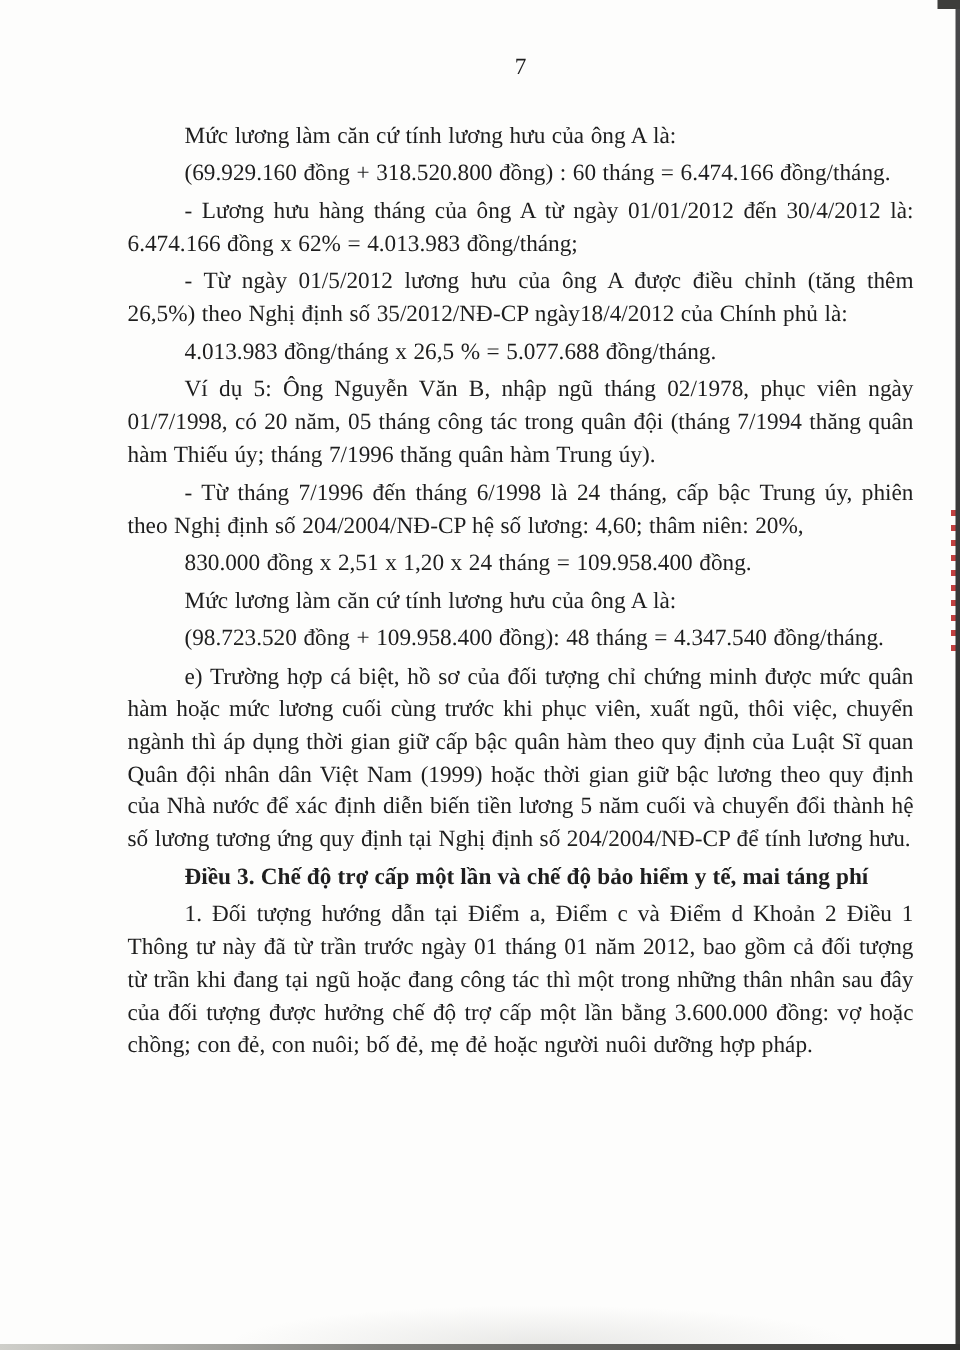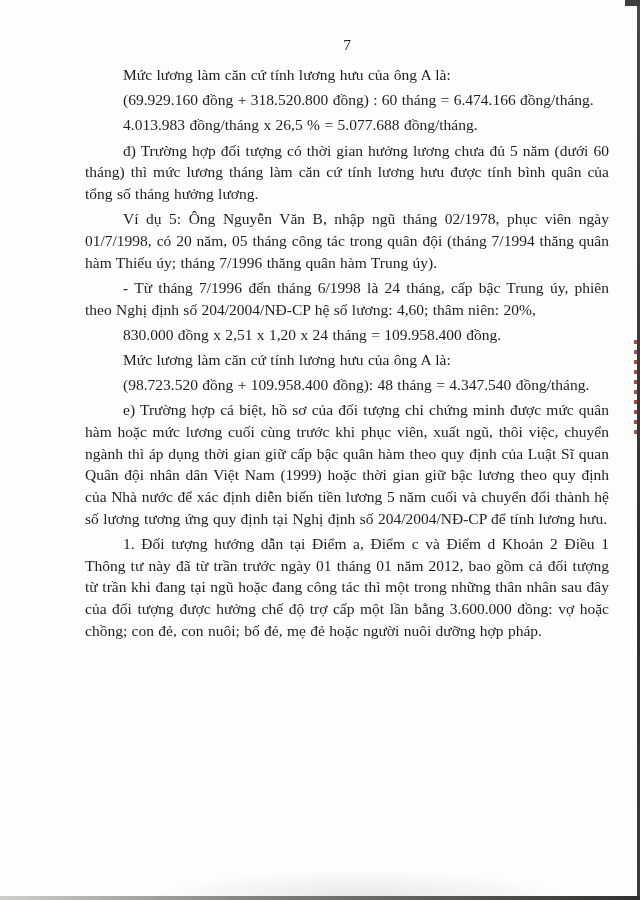--- a/index.html
+++ b/index.html
@@ -18,21 +18,21 @@
   .page-number {
     position: absolute;
     top: 36px;
     left: 85px;
     width: 524px;
     text-align: center;
     font-size: 15.5px;
   }
   .content {
     position: absolute;
-    top: 64px;
+    top: 80px;
     left: 85px;
     width: 524px;
   }
   p.para {
     margin: 0 0 3.5px 0;
     font-size: 15.5px;
     line-height: 21.7px;
     text-align: justify;
     text-indent: 38px;
     word-spacing: 0.5px;
@@ -89,28 +89,30 @@
   }
 </style>
 </head>
 <body>
 
 <div class="page-number">7</div>
 
 <div class="content">
   <p class="para">Mức lương làm căn cứ tính lương hưu của ông A là:</p>
   <p class="para">(69.929.160 đồng + 318.520.800 đồng) : 60 tháng = 6.474.166 đồng/tháng.</p>
+  <p class="para">- Lương hưu hàng tháng của ông A từ ngày 01/01/2012 đến 30/4/2012 là: 6.474.166 đồng x 62% = 4.013.983 đồng/tháng;</p>
+  <p class="para">- Từ ngày 01/5/2012 lương hưu của ông A được điều chỉnh (tăng thêm 26,5%) theo Nghị định số 35/2012/NĐ-CP ngày18/4/2012 của Chính phủ là:</p>
   <p class="para">4.013.983 đồng/tháng x 26,5 % = 5.077.688 đồng/tháng.</p>
-  <p class="para">đ) Trường hợp đối tượng có thời gian hưởng lương chưa đủ 5 năm (dưới 60 tháng) thì mức lương tháng làm căn cứ tính lương hưu được tính bình quân của tổng số tháng hưởng lương.</p>
   <p class="para">Ví dụ 5: Ông Nguyễn Văn B, nhập ngũ tháng 02/1978, phục viên ngày 01/7/1998, có 20 năm, 05 tháng công tác trong quân đội (tháng 7/1994 thăng quân hàm Thiếu úy; tháng 7/1996 thăng quân hàm Trung úy).</p>
   <p class="para">- Từ tháng 7/1996 đến tháng 6/1998 là 24 tháng, cấp bậc Trung úy, phiên theo Nghị định số 204/2004/NĐ-CP hệ số lương: 4,60; thâm niên: 20%,</p>
   <p class="para">830.000 đồng x 2,51 x 1,20 x 24 tháng = 109.958.400 đồng.</p>
   <p class="para">Mức lương làm căn cứ tính lương hưu của ông A là:</p>
   <p class="para">(98.723.520 đồng + 109.958.400 đồng): 48 tháng = 4.347.540 đồng/tháng.</p>
   <p class="para">e) Trường hợp cá biệt, hồ sơ của đối tượng chỉ chứng minh được mức quân hàm hoặc mức lương cuối cùng trước khi phục viên, xuất ngũ, thôi việc, chuyển ngành thì áp dụng thời gian giữ cấp bậc quân hàm theo quy định của Luật Sĩ quan Quân đội nhân dân Việt Nam (1999) hoặc thời gian giữ bậc lương theo quy định của Nhà nước để xác định diễn biến tiền lương 5 năm cuối và chuyển đổi thành hệ số lương tương ứng quy định tại Nghị định số 204/2004/NĐ-CP để tính lương hưu.</p>
+  <p class="para heading">Điều 3. Chế độ trợ cấp một lần và chế độ bảo hiểm y tế, mai táng phí</p>
   <p class="para">1. Đối tượng hướng dẫn tại Điểm a, Điểm c và Điểm d Khoản 2 Điều 1 Thông tư này đã từ trần trước ngày 01 tháng 01 năm 2012, bao gồm cả đối tượng từ trần khi đang tại ngũ hoặc đang công tác thì một trong những thân nhân sau đây của đối tượng được hưởng chế độ trợ cấp một lần bằng 3.600.000 đồng: vợ hoặc chồng; con đẻ, con nuôi; bố đẻ, mẹ đẻ hoặc người nuôi dưỡng hợp pháp.</p>
 </div>
 
 <div class="red-marks"></div>
 <div class="edge-right"></div>
 <div class="edge-top-cap"></div>
 <div class="edge-bottom"></div>
 <div class="shadow-bottom"></div>
 
 </body></html>

